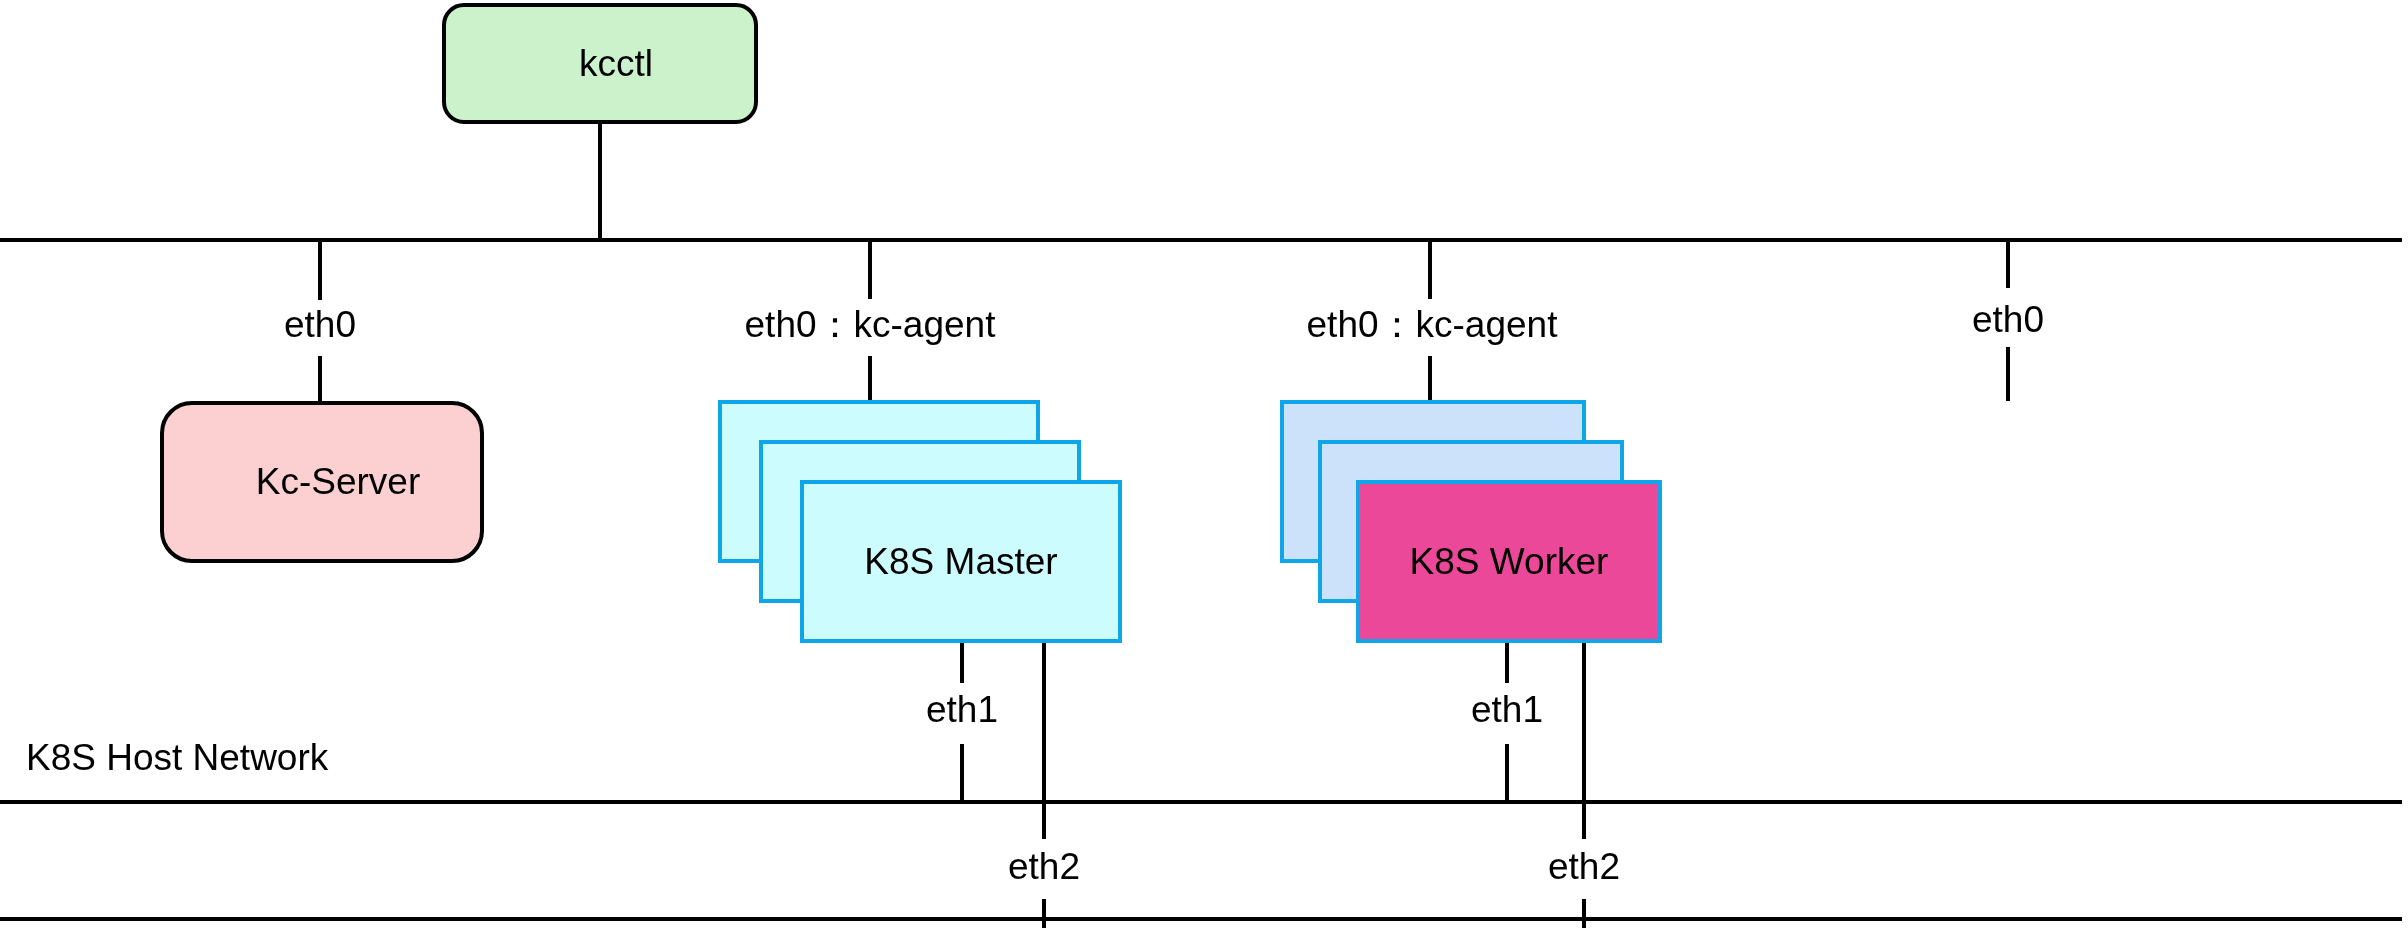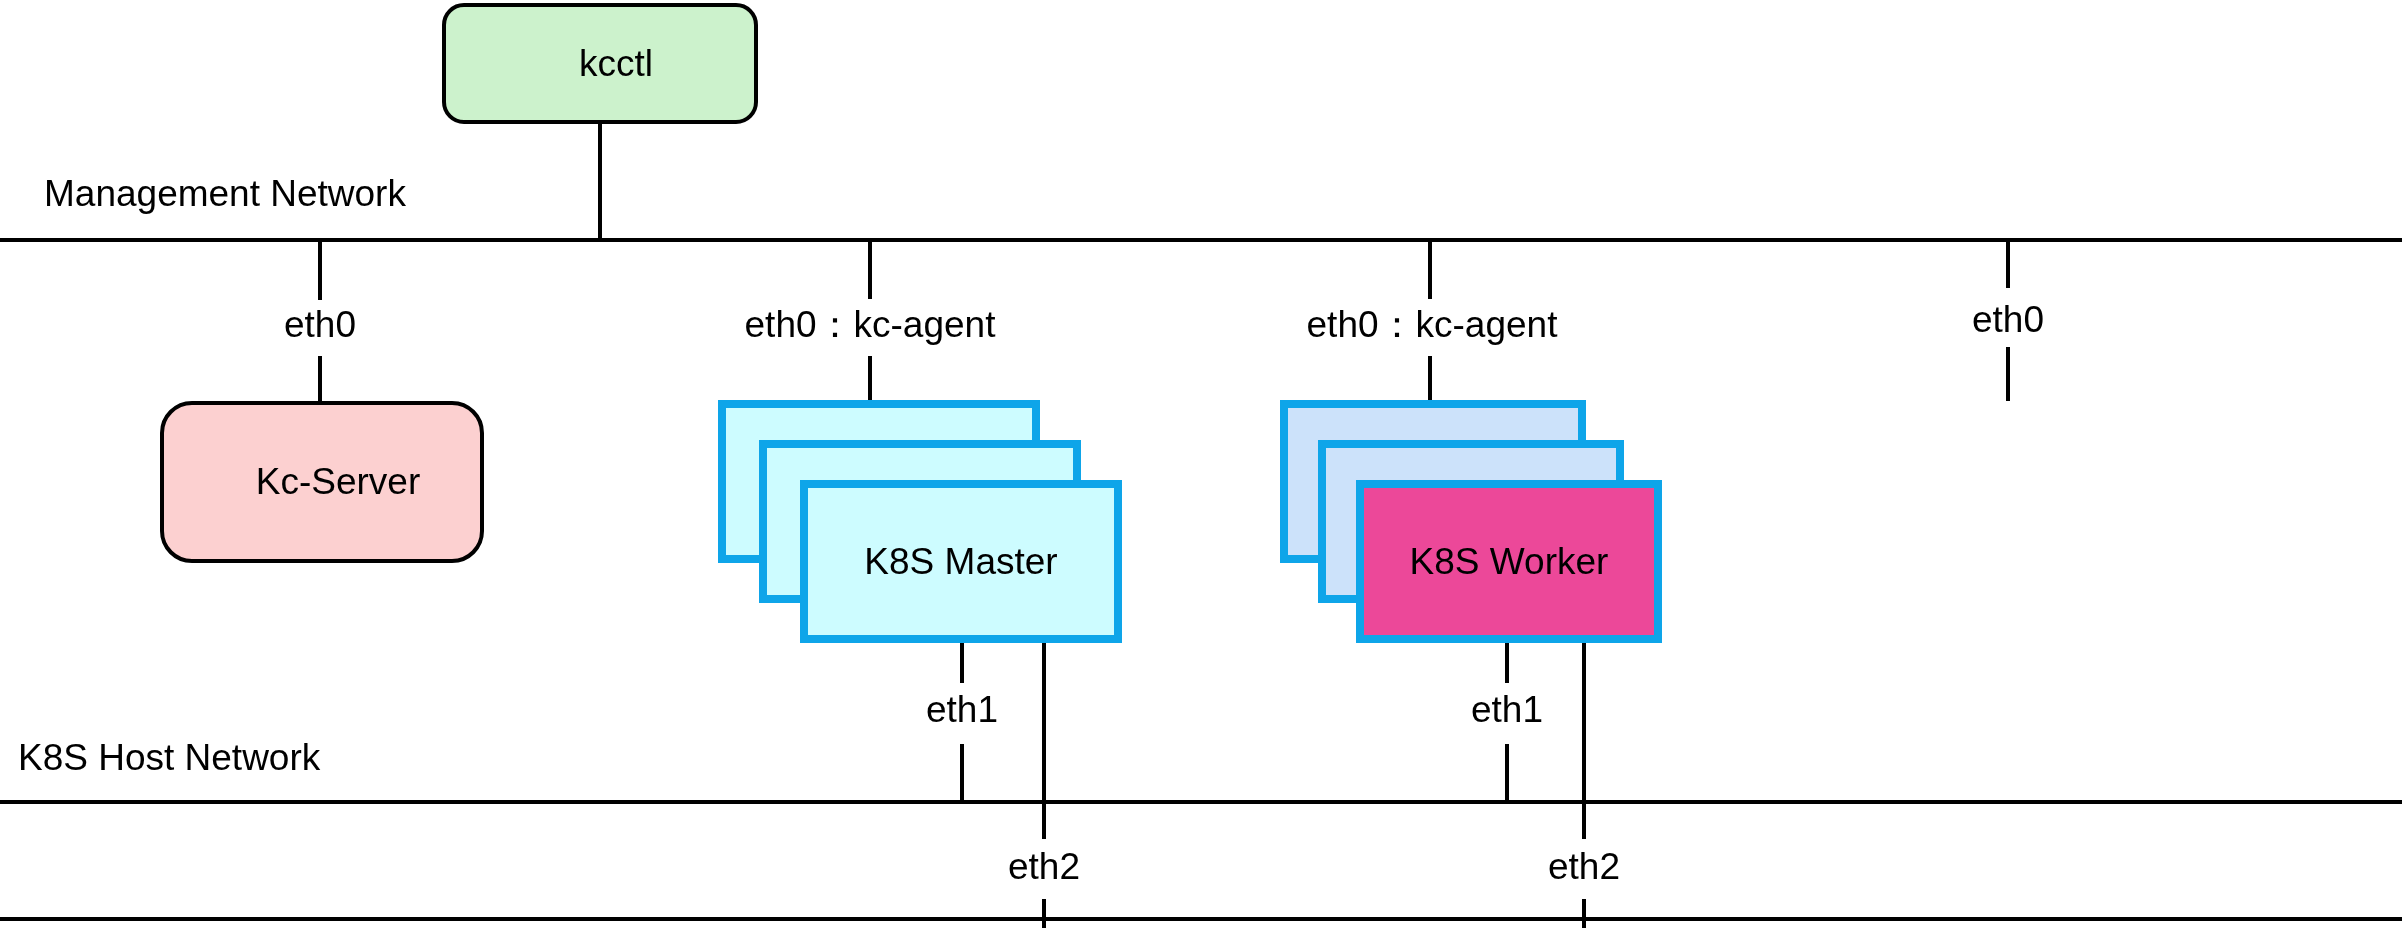--- a/index.html
+++ b/index.html
@@ -52,33 +52,33 @@
     justify-content: center;
     text-align: center;
     font-size: 37px;
     line-height: 1.35;
     padding-left: 32px;
   }
   .rounded { border-radius: 22px; }
   .stackbox {
     position: absolute;
     box-sizing: border-box;
-    border: 8px solid #0ea5e9;
+    border: 4px solid #0ea5e9;
     display: flex;
     align-items: center;
     justify-content: center;
     font-size: 37px;
   }
 
   
   #mgmt-line  { top: 238px; }
   #host-line  { top: 800px; }
   #sdn-line   { top: 917px; }
   #mgmt-label { left: 44px; top: 172px; }
-  #host-label { left: 18px; top: 736px; text-align: center; }
+  #host-label { left: 26px; top: 736px; text-align: center; }
   #sdn-label  { left: 26px; top: 856px; }
 
   
   #kcctl-box  { left: 442px; top: 3px; width: 316px; height: 121px; }
   #kcctl-conn { left: 598px; top: 124px; height: 114px; }
 
   
   #kcserver-conn-a  { left: 318px; top: 242px; height: 58px; }
   #kcserver-eth0    { left: 150px; top: 303px; }
   #kcserver-conn-b  { left: 318px; top: 356px; height: 45px; }
@@ -116,21 +116,20 @@
   #registry-conn-a { left: 2006px; top: 242px; height: 46px; }
   #registry-eth0   { left: 1838px; top: 298px; }
   #registry-conn-b { left: 2006px; top: 347px; height: 54px; }
   #registry-box    { left: 1870px; top: 401px; width: 279px; height: 163px; }
 </style>
 </head>
 <body>
 
 <div id="diagram">
 
-  <div class="netlabel" id="mgmt-label">Management Network</div>
   <div class="hline" id="mgmt-line"></div>
 
   <div class="netlabel" id="host-label">K8S Host Network</div>
   <div class="hline" id="host-line"></div>
 
   <div class="hline" id="sdn-line"></div>
 
   <div class="node rounded" id="kcctl-box" style="background-color: rgb(204, 242, 204);">
     <div>kcctl</div>
   </div>

